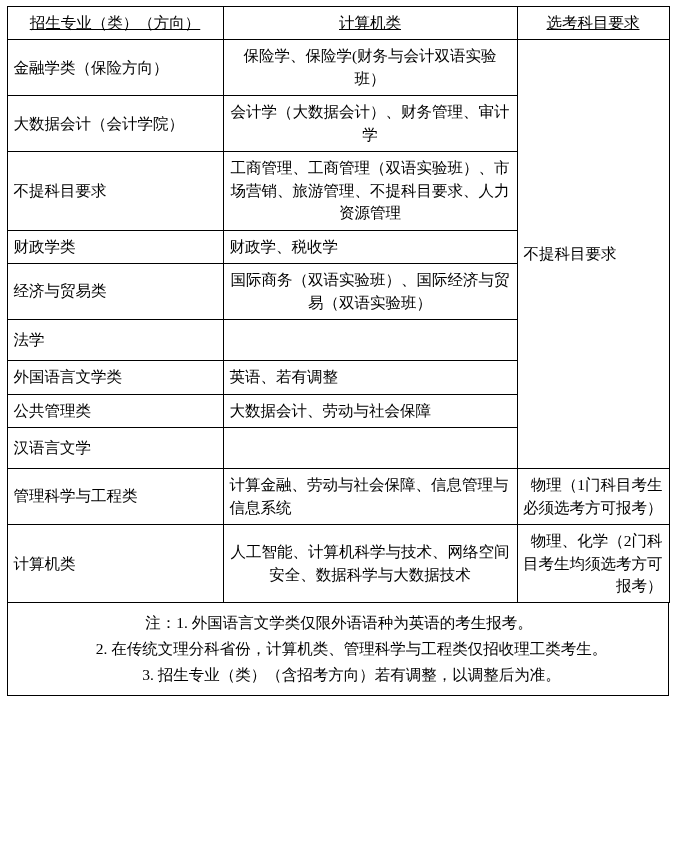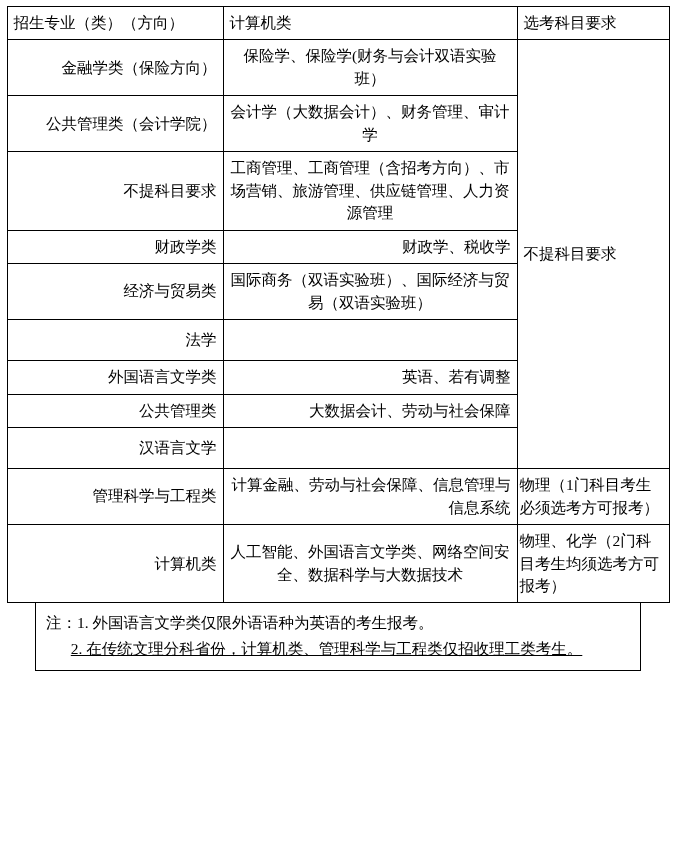--- a/index.html
+++ b/index.html
@@ -31,55 +31,56 @@
     padding: 5px 6px;
     vertical-align: middle;
     line-height: 1.45;
     font-weight: normal;
   }
   col.c1 { width: 216px; }
   col.c2 { width: 294px; }
   col.c3 { width: 152px; }
 
   .hdr td {
-    text-align: left;
+    text-align: center;
     font-size: 15.5px;
     padding: 7px 4px;
+    text-decoration: underline;
   }
   .cell-center {
-    text-align: right;
+    text-align: left;
   }
   .cell-left {
     text-align: center;
   }
   .subject-cell {
     text-align: left;
     vertical-align: middle;
   }
   .subject-cell.left-pad {
-    text-align: left;
+    text-align: right;
     padding-left: 2px;
   }
   .notes {
-    width: 606px;
+    width: 662px;
     margin: 0 auto;
     box-sizing: border-box;
     border: 1px solid #000000;
     border-top: none;
     padding: 7px 8px 8px 10px;
     font-size: 15.5px;
     line-height: 1.65;
+    text-align: center;
   }
   .notes p {
     margin: 0;
     text-indent: 0;
   }
   .notes p.indent {
     text-indent: 1.6em;
-    text-decoration: underline;
   }
   .empty-cell {
     height: 30px;
   }
 </style>
 </head>
 <body>
 
 <div class="page">
 
@@ -96,27 +97,27 @@
         <td>选考科目要求</td>
       </tr>
 
       <tr>
         <td class="cell-center">金融学类（保险方向）</td>
         <td class="cell-left">保险学、保险学(财务与会计双语实验班）</td>
         <td class="subject-cell" rowspan="9">不提科目要求</td>
       </tr>
 
       <tr>
-        <td class="cell-center">公共管理类（会计学院）</td>
+        <td class="cell-center">大数据会计（会计学院）</td>
         <td class="cell-left">会计学（大数据会计）、财务管理、审计学</td>
       </tr>
 
       <tr>
         <td class="cell-center">不提科目要求</td>
-        <td class="cell-left">工商管理、工商管理（含招考方向）、市场营销、旅游管理、供应链管理、人力资源管理</td>
+        <td class="cell-left">工商管理、工商管理（双语实验班）、市场营销、旅游管理、不提科目要求、人力资源管理</td>
       </tr>
 
       <tr>
         <td class="cell-center">财政学类</td>
         <td class="cell-center">财政学、税收学</td>
       </tr>
 
       <tr>
         <td class="cell-center">经济与贸易类</td>
         <td class="cell-left">国际商务（双语实验班）、国际经济与贸易（双语实验班）</td>
@@ -143,24 +144,25 @@
       </tr>
 
       <tr>
         <td class="cell-center">管理科学与工程类</td>
         <td class="cell-center">计算金融、劳动与社会保障、信息管理与信息系统</td>
         <td class="subject-cell left-pad">物理（1门科目考生必须选考方可报考）</td>
       </tr>
 
       <tr>
         <td class="cell-center">计算机类</td>
-        <td class="cell-left">人工智能、外国语言文学类、网络空间安全、数据科学与大数据技术</td>
+        <td class="cell-left">人工智能、计算机科学与技术、网络空间安全、数据科学与大数据技术</td>
         <td class="subject-cell left-pad">物理、化学（2门科目考生均须选考方可报考）</td>
       </tr>
     </tbody>
   </table>
 
   <div class="notes">
     <p>注：1. 外国语言文学类仅限外语语种为英语的考生报考。</p>
     <p class="indent">2. 在传统文理分科省份，计算机类、管理科学与工程类仅招收理工类考生。</p>
+    <p class="indent">3. 招生专业（类）（含招考方向）若有调整，以调整后为准。</p>
   </div>
 
 </div>
 
 </body></html>

